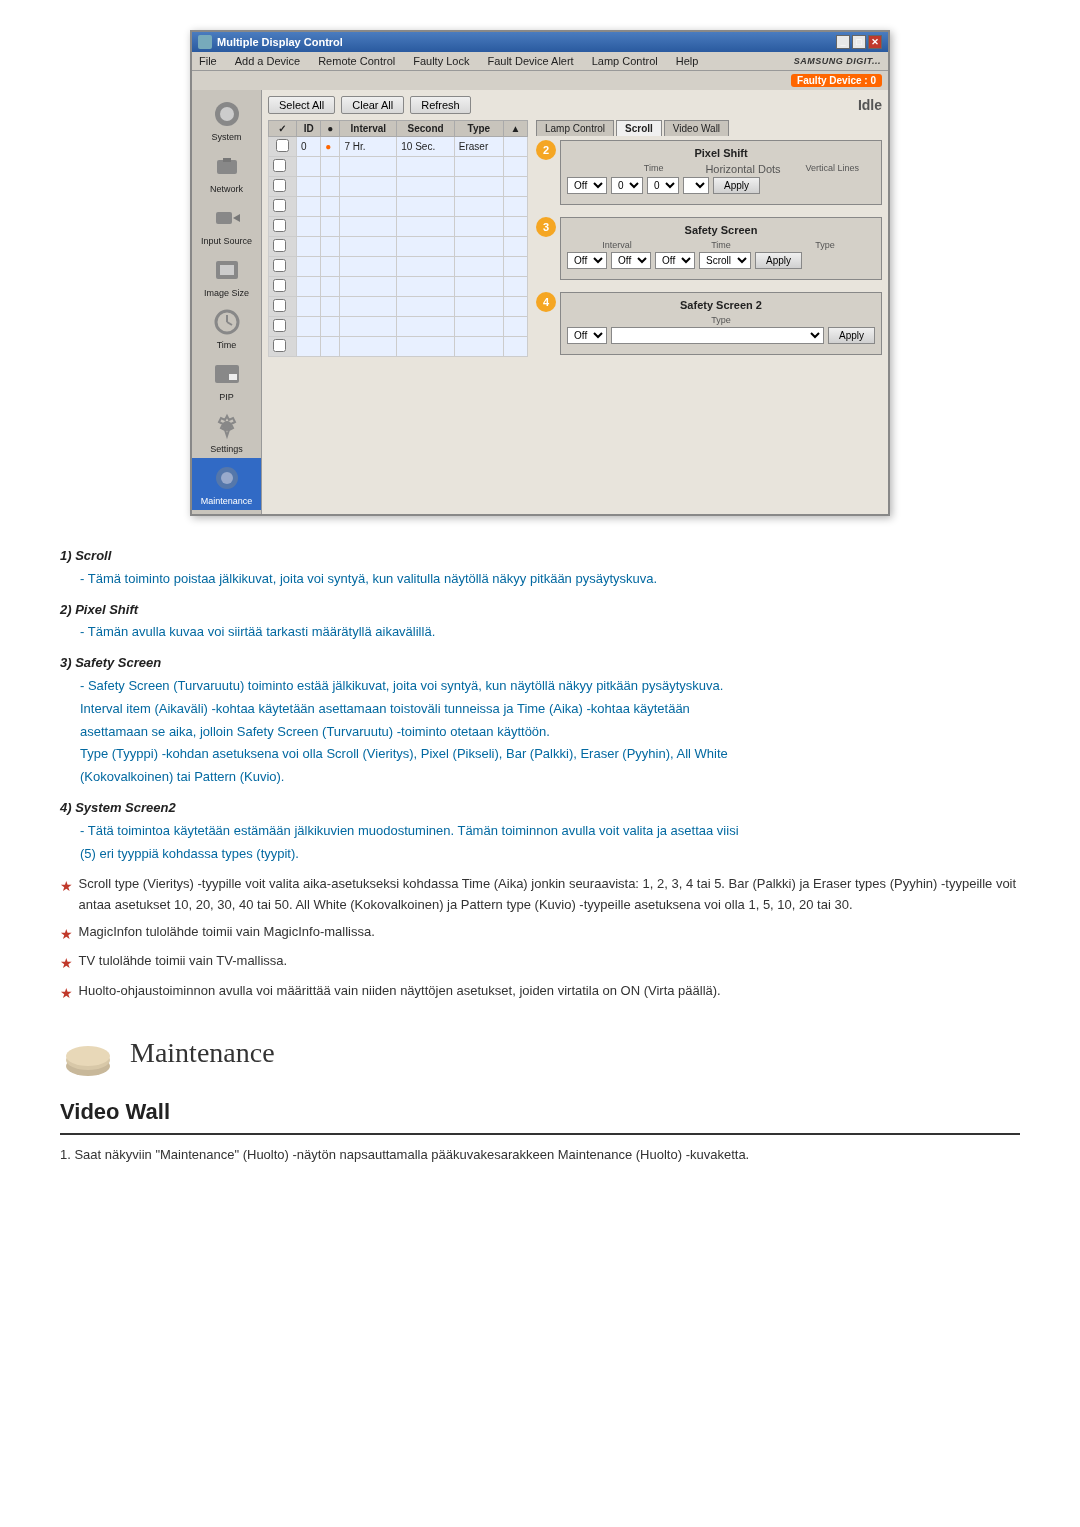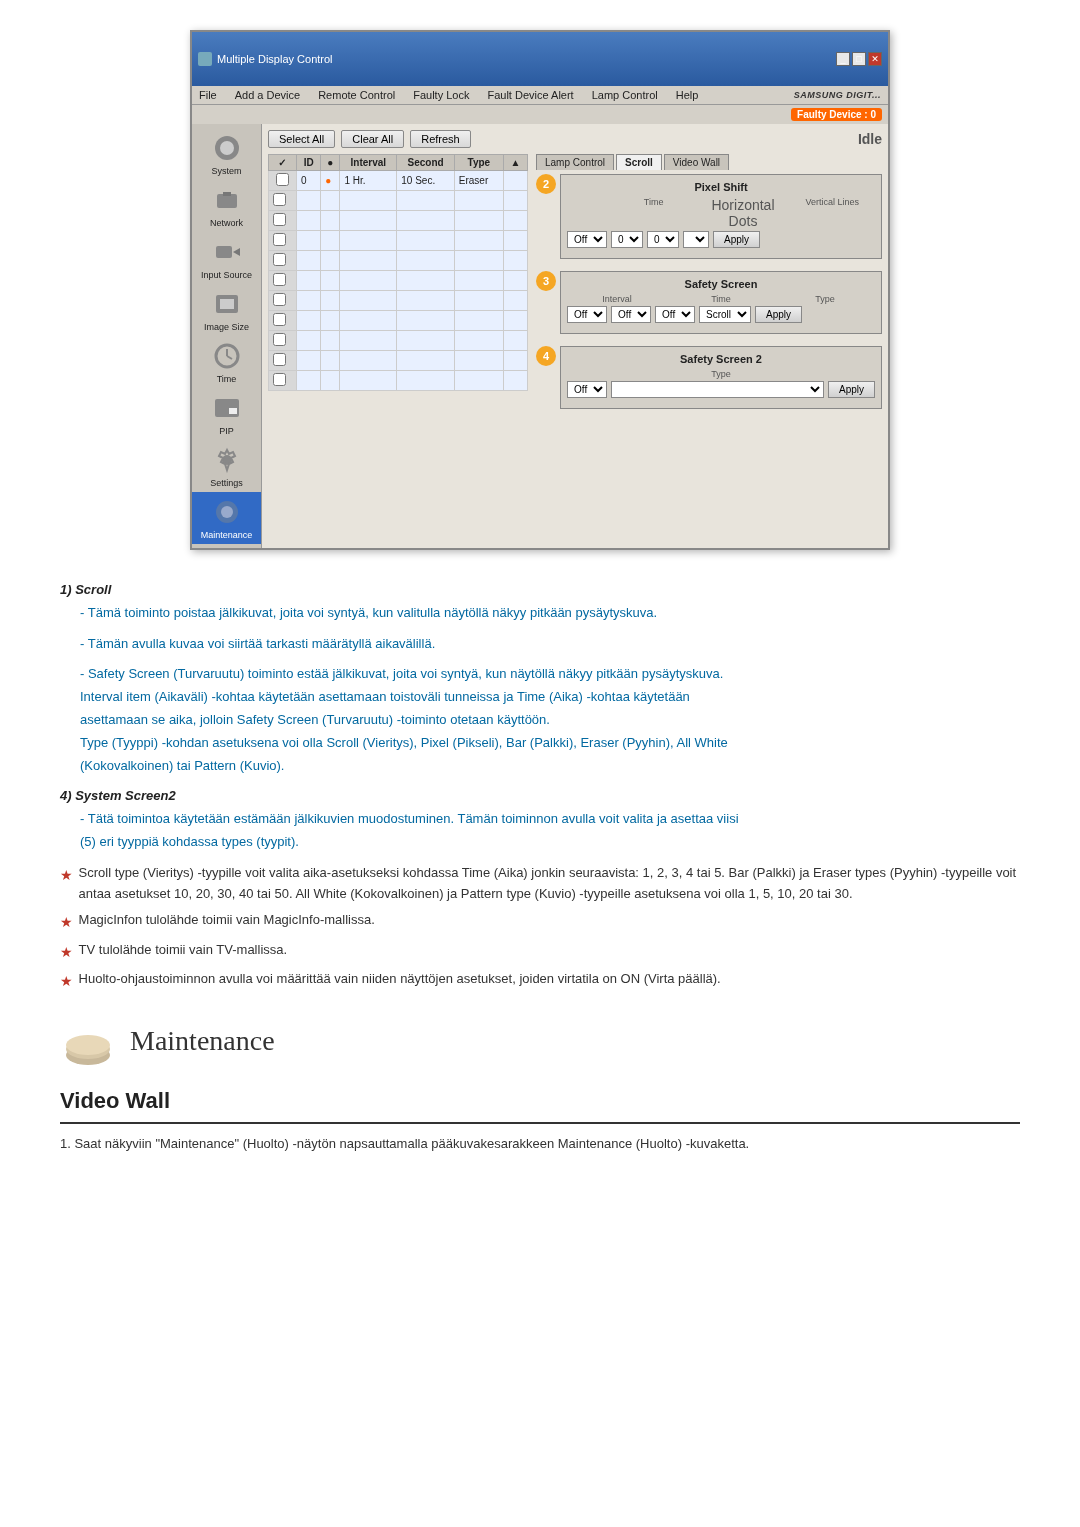--- a/index.html
+++ b/index.html
@@ -17,22 +17,22 @@
       border: 2px solid #888;
       background: #f0f0f0;
       width: 700px;
       margin: 0 auto 30px auto;
       box-shadow: 2px 2px 8px rgba(0,0,0,0.3);
     }
     .title-bar {
       background: linear-gradient(to bottom, #4a7cbf, #2a5a9f);
       color: white;
       font-size: 11px;
-      font-weight: normal;
-      padding: 20px 6px;
+      font-weight: bold;
+      padding: 3px 6px;
       display: flex;
       align-items: center;
       justify-content: space-between;
     }
     .title-bar-left {
       display: flex;
       align-items: center;
       gap: 5px;
     }
     .title-bar-icon {
@@ -472,21 +472,21 @@
                 <th>Second</th>
                 <th>Type</th>
                 <th>▲</th>
               </tr>
             </thead>
             <tbody>
               <tr>
                 <td class="chk-cell"><input type="checkbox" style=""></td>
                 <td>0</td>
                 <td><span style="color:#f60;">●</span></td>
-                <td>1  Hr.</td>
+                <td>7  Hr.</td>
                 <td>10 Sec.</td>
                 <td>Eraser</td>
                 <td></td>
               </tr>
 
               <tr>
                   <td><input type="checkbox" style=""></td>
                   <td></td>
                   <td></td>
                   <td></td>
@@ -587,21 +587,21 @@
             <div class="tab">Video Wall</div>
           </div>
 
           <div style="display:flex; align-items:flex-start; gap:4px; margin-bottom:6px;">
             <div class="num-badge">2</div>
             <div class="panel-box" style="flex:1;">
               <div class="panel-box-title">Pixel Shift</div>
               <div class="col-labels-row">
                 <div style="width:40px;"></div>
                 <div style="flex:1;font-size:9px;text-align:center;">Time</div>
-                <div style="flex:1;font-size:14px;text-align:center;">Horizontal Dots</div>
+                <div style="flex:1;font-size:11px;text-align:center;">Horizontal Dots</div>
                 <div style="flex:1;font-size:9px;text-align:center;">Vertical Lines</div>
               </div>
               <div class="panel-row">
                 <select><option>Off</option><option>On</option></select>
                 <select><option>0</option></select>
                 <select><option>0</option></select>
                 <select><option></option></select>
                 <button class="apply-btn">Apply</button>
               </div>
             </div>
@@ -652,26 +652,32 @@
   <div class="numbered-item">
     <div class="item-title">
       <span>1)</span>&nbsp;<span>Scroll</span>
     </div>
     <div class="item-desc">
       <p>- Tämä toiminto poistaa jälkikuvat, joita voi syntyä, kun valitulla näytöllä näkyy pitkään pysäytyskuva.</p>
     </div>
   </div>
 
   <div class="numbered-item">
+    <div class="item-title">
+      <span>2)</span>&nbsp;<span>Pixel Shift</span>
+    </div>
     <div class="item-desc">
       <p>- Tämän avulla kuvaa voi siirtää tarkasti määrätyllä aikavälillä.</p>
     </div>
   </div>
 
   <div class="numbered-item">
+    <div class="item-title">
+      <span>3)</span>&nbsp;<span>Safety Screen</span>
+    </div>
     <div class="item-desc">
       <p>- Safety Screen (Turvaruutu) toiminto estää jälkikuvat, joita voi syntyä, kun näytöllä näkyy pitkään pysäytyskuva.</p>
       <p>Interval item (Aikaväli) -kohtaa käytetään asettamaan toistoväli tunneissa ja Time (Aika) -kohtaa käytetään</p>
       <p>asettamaan se aika, jolloin Safety Screen (Turvaruutu) -toiminto otetaan käyttöön.</p>
       <p>Type (Tyyppi) -kohdan asetuksena voi olla Scroll (Vieritys), Pixel (Pikseli), Bar (Palkki), Eraser (Pyyhin), All White</p>
       <p>(Kokovalkoinen) tai Pattern (Kuvio).</p>
     </div>
   </div>
 
   <div class="numbered-item">

